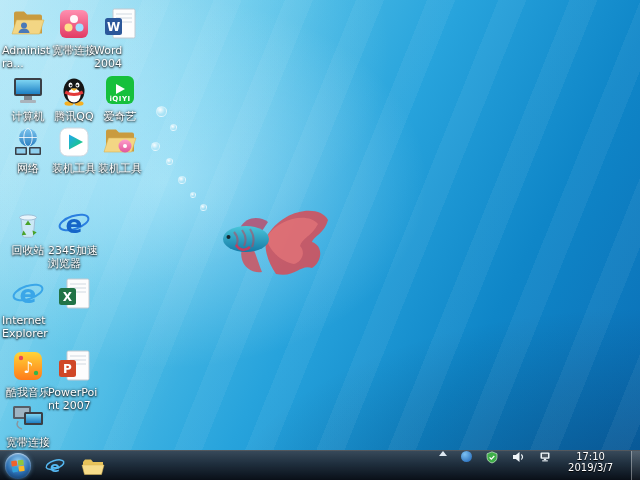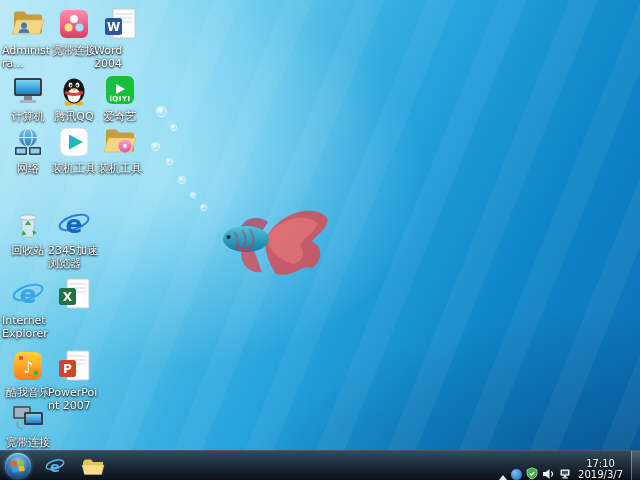--- a/index.html
+++ b/index.html
@@ -58,21 +58,21 @@
   .start-orb{
     width:26px;height:26px;border-radius:50%;margin:0 6px 0 5px;
     background:radial-gradient(circle at 50% 32%, #8ecdf2, #2a6cb0 55%, #0a2c52 95%);
     box-shadow:inset 0 1px 2px rgba(255,255,255,.7), 0 0 4px rgba(120,200,255,.5);
     display:flex;align-items:center;justify-content:center;cursor:pointer;
   }
   .tb-btn{
     width:36px;height:26px;margin-right:2px;border-radius:3px;
     display:flex;align-items:center;justify-content:center;cursor:pointer;
   }
-  .tray{margin-left:auto;display:flex;align-items:flex-end;gap:4px;height:100%;}
+  .tray{margin-left:auto;display:flex;align-items:flex-start;gap:14px;height:100%;}
   .tray-arrow{
     width:0;height:0;border-left:4px solid transparent;border-right:4px solid transparent;
     border-bottom:5px solid #dfe9f2;cursor:pointer;
   }
   .tray-ico{display:flex;align-items:center;justify-content:center;cursor:pointer;}
   .ti-circle{width:11px;height:11px;border-radius:50%;
     background:radial-gradient(circle at 35% 30%, #7cc0f2, #1b62b4);}
   .clock{
     text-align:center;font-size:10px;line-height:11px;color:#fff;
     margin:0 4px 0 2px;cursor:pointer;text-shadow:0 1px 1px #000;

